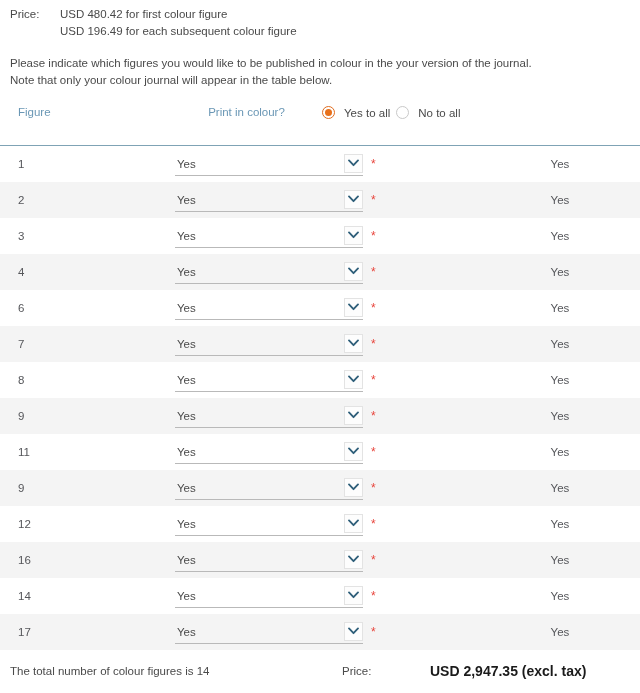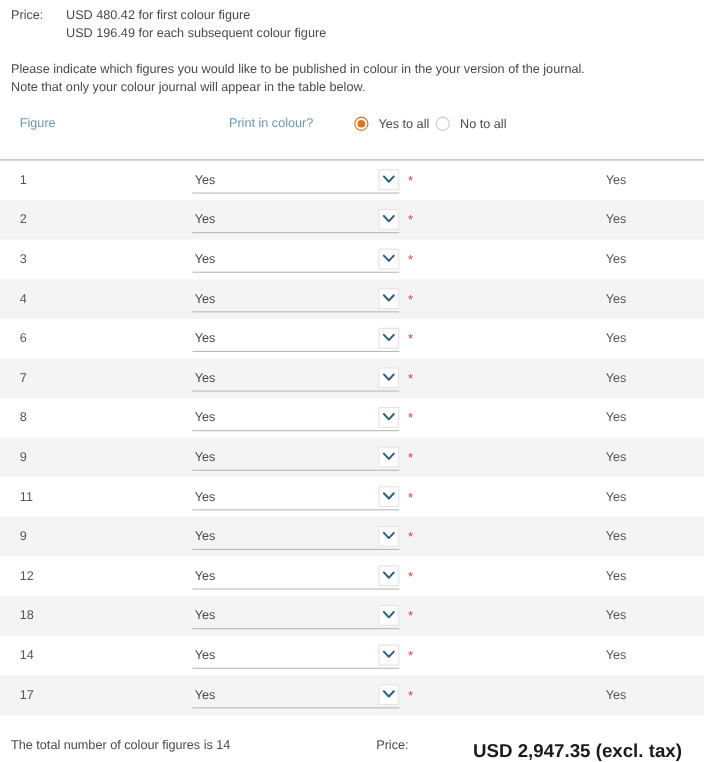--- a/index.html
+++ b/index.html
@@ -200,22 +200,21 @@
     box-sizing: border-box;
   }
   .footer-price-label {
     color: #4a4a4a;
     font-size: 11.5px;
     width: 88px;
   }
   .footer-price-value {
     font-weight: bold;
     color: #1a1a1a;
-    font-size: 17px;
-    margin-top: 10px;
+    font-size: 14px;
   }
 </style>
 </head>
 <body>
 
 <div class="price-block">
   <div class="price-row">
     <span class="price-label">Price:</span>
     <span class="price-value">USD 480.42 for first colour figure</span>
   </div>
@@ -413,21 +412,21 @@
               <svg width="11" height="8" viewBox="0 0 11 8">
                 <path d="M1 1.4 L5.5 6.2 L10 1.4" fill="none" stroke="#2f5f7a" stroke-width="1.8" stroke-linecap="round" stroke-linejoin="round"></path>
               </svg>
             </span>
           </div>
           <span class="req-star">*</span>
         </div>
         <div class="cell-charge">Yes</div>
       </div>
       <div class="trow alt">
-        <div class="cell-figure">18</div>
+        <div class="cell-figure">16</div>
         <div class="cell-select">
           <div class="select">
             <span class="select-value">Yes</span>
             <span class="select-arrow">
               <svg width="11" height="8" viewBox="0 0 11 8">
                 <path d="M1 1.4 L5.5 6.2 L10 1.4" fill="none" stroke="#2f5f7a" stroke-width="1.8" stroke-linecap="round" stroke-linejoin="round"></path>
               </svg>
             </span>
           </div>
           <span class="req-star">*</span>

